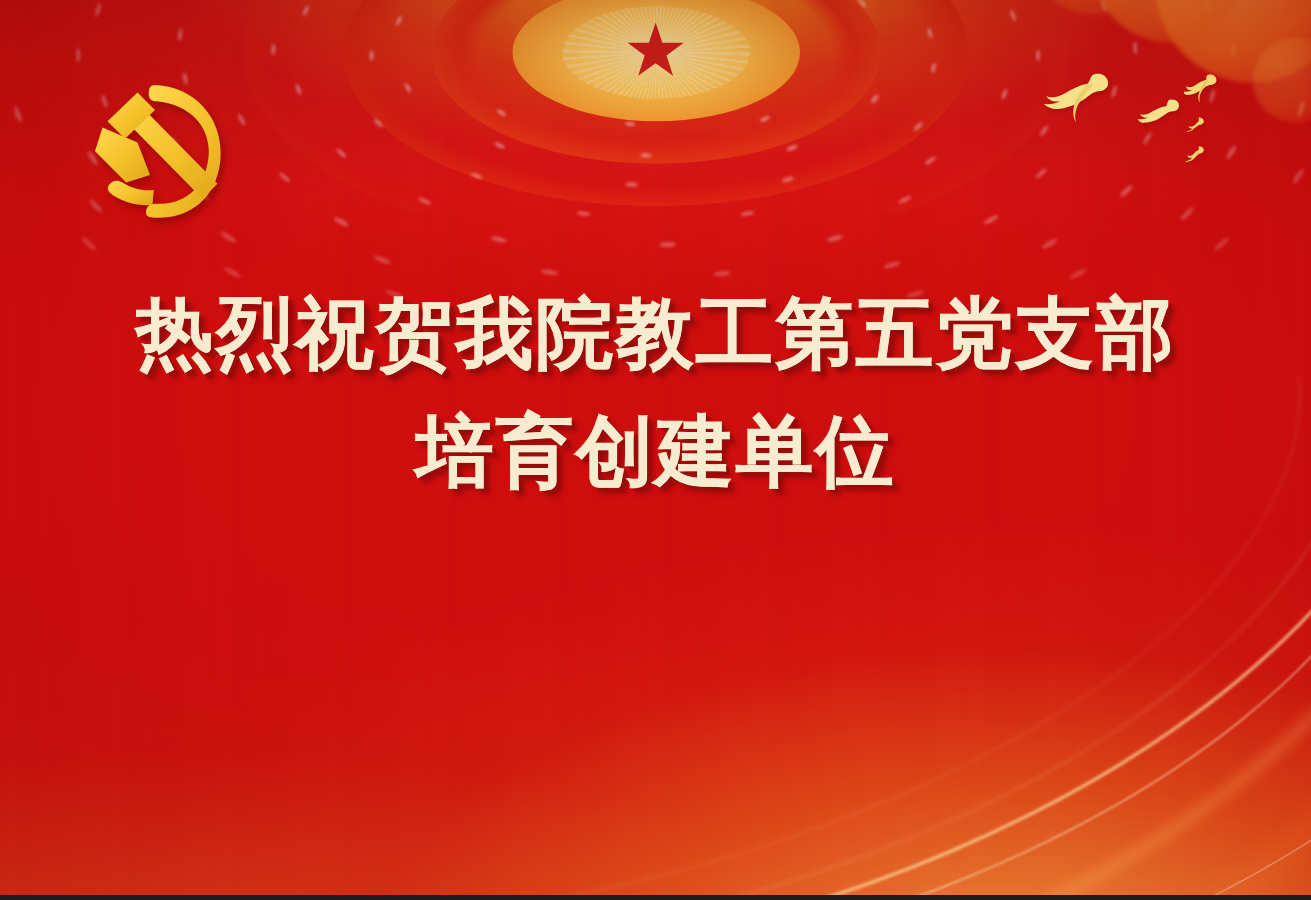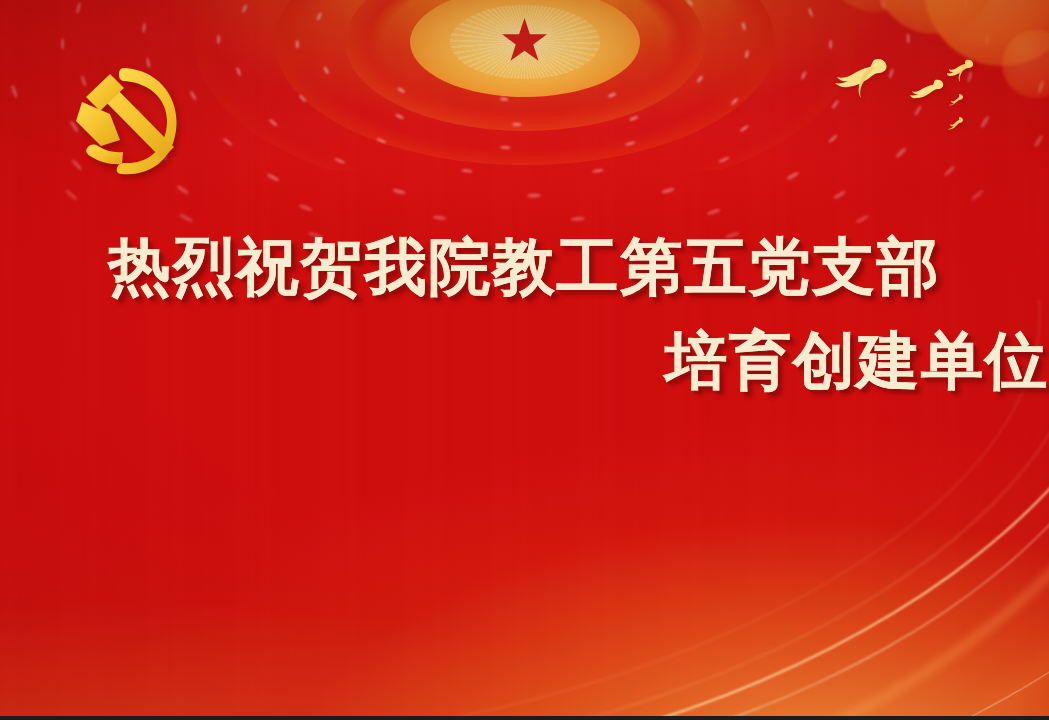--- a/index.html
+++ b/index.html
@@ -175,21 +175,21 @@
     letter-spacing: 2px;
     line-height: 1.0;
     white-space: nowrap;
     text-shadow:
       3px 3px 0 rgba(150,12,10,0.85),
       5px 5px 4px rgba(110,5,5,0.55);
     -webkit-text-stroke: 0.5px #f7ecd0;
   }
   .hl-line.l1 { font-size: 62px; margin-bottom: 32px; }
   .hl-line.l2 { font-size: 62px; margin-bottom: 32px; }
-  .hl-line.l3 { font-size: 62px; text-align: right; }
+  .hl-line.l3 { font-size: 62px; }
   .quote { font-size: 52px; vertical-align: 0.12em; padding: 0 2px; }
 
   .bottom-edge {
     position: absolute;
     left: 0; right: 0; bottom: 0;
     height: 4px;
     background: #1c1c1c;
   }
 </style>
 </head>

